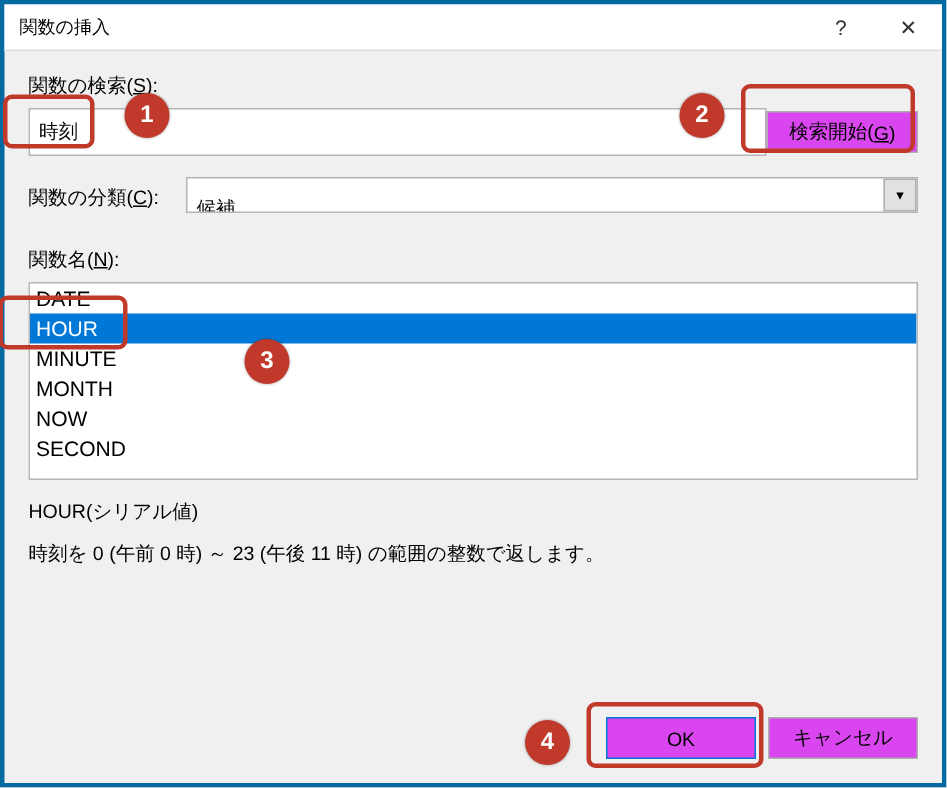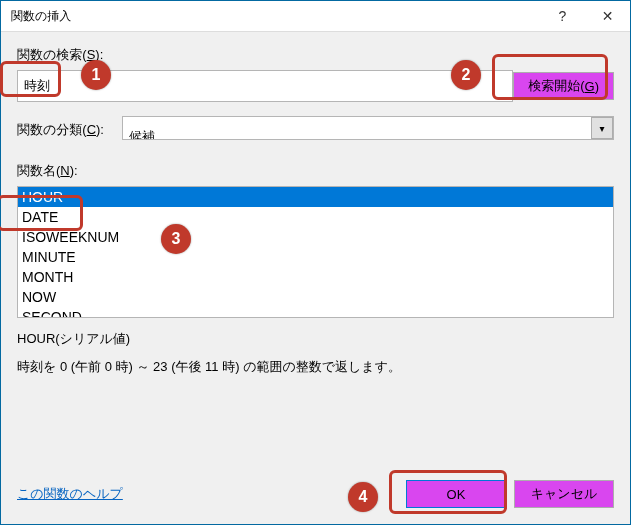--- a/index.html
+++ b/index.html
@@ -7,21 +7,21 @@
     padding: 0;
     font-family: "Yu Gothic UI", "Meiryo", "MS PGothic", sans-serif;
     font-size: 13px;
     background: #f0f0f0;
     color: #000;
   }
   .window {
     width: 631px;
     height: 525px;
     background: #f0f0f0;
-    border: 1px solid #0369a1;
+    border: 3px solid #0369a1;
     box-sizing: border-box;
     position: relative;
   }
   .titlebar {
     height: 30px;
     display: flex;
     align-items: center;
     padding-left: 10px;
     border-bottom: 1px solid #ddd;
     background: #fff;
@@ -221,23 +221,22 @@
         <input class="select" readonly="" value="候補" style="">
         <div class="select-btn">▾</div>
       </div>
     </div>
 
     <div class="label-row">
       <span>関数名(</span><u class="acc">N</u><span>):</span>
     </div>
 
     <div class="listbox" id="func-list">
+        <div class="item">DATE</div>
         <div class="item selected">HOUR</div>
-        <div class="item">DATE</div>
-        <div class="item">ISOWEEKNUM</div>
         <div class="item">MINUTE</div>
         <div class="item">MONTH</div>
         <div class="item">NOW</div>
         <div class="item">SECOND</div>
       </div>
 
     <div class="desc">HOUR(シリアル値)</div>
     <div class="desc">時刻を 0 (午前 0 時) ～ 23 (午後 11 時) の範囲の整数で返します。</div>
 
     <div class="redbox" style="left:-1px; top:29px; width:55px; height:30px;"></div>
@@ -245,21 +244,20 @@
 
     <div class="redbox" style="left:491px; top:22px; width:110px; height:40px;"></div>
     <div class="callout" style="left:450px; top:28px;">2</div>
 
     <div class="redbox" style="left:-4px; top:163px; width:80px; height:30px;"></div>
     <div class="callout" style="left:160px; top:192px;">3</div>
 
   </div>
 
   <div class="footer">
-    <span class="link">この関数のヘルプ</span>
     <div class="footer-spacer"></div>
     <button class="btn btn-ok">OK</button>
     <button class="btn btn-cancel">キャンセル</button>
   </div>
 
   <div class="redbox" style="left:388px; bottom:10px; width:112px; height:38px;"></div>
   <div class="callout" style="left:347px; bottom:12px;">4</div>
 
 </div>
 

